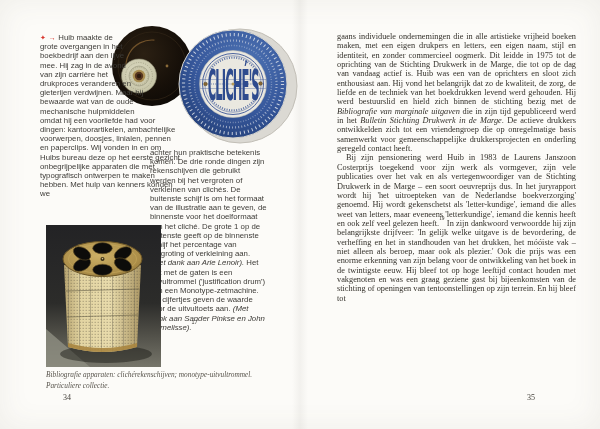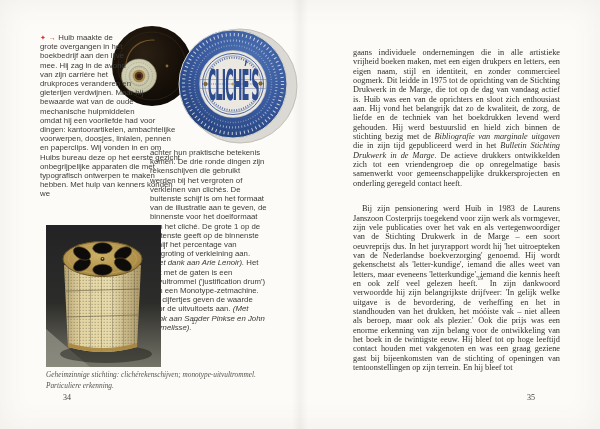--- a/index.html
+++ b/index.html
@@ -25,21 +25,21 @@
     position:absolute;left:150px;top:148px;width:117px;
     font-size:7.8px;line-height:9.2px;
   }
   .it{font-style:italic;}
   sup{font-size:5.4px;line-height:0;position:relative;top:-2.5px;}
   
   .rtext{
     position:absolute;left:337px;top:32px;width:239px;
     font-size:8.3px;line-height:9.35px;text-align:justify;color:#33302a;
   }
-  .rtext p{margin:16px;}
+  .rtext p{margin:0;}
   .rtext p + p{text-indent:9px;}
   .caption{
     position:absolute;left:46px;top:370px;width:255px;
     font-style:italic;font-size:7.3px;line-height:10.5px;color:#57534b;
   }
   .pnum{position:absolute;top:393px;font-size:8px;color:#43403a;}
   .pnum.left{left:63px;}
   .pnum.right{left:527px;text-align:right;}
   .photo{position:absolute;}
   .discs{left:93px;top:19px;}
@@ -169,22 +169,22 @@
         <ellipse cx="36" cy="28.4" rx="9.3" ry="5.8" transform="rotate(28 36 28.4)" fill="#0d0c0a" stroke="#5f4d26" stroke-width=".6"></ellipse>
         <ellipse cx="56.5" cy="23.2" rx="9.8" ry="5.6" fill="#0d0c0a" stroke="#5f4d26" stroke-width=".6"></ellipse>
         <ellipse cx="77" cy="28.4" rx="9.3" ry="5.8" transform="rotate(-28 77 28.4)" fill="#0d0c0a" stroke="#5f4d26" stroke-width=".6"></ellipse>
         <ellipse cx="77" cy="39.6" rx="9.3" ry="5.8" transform="rotate(28 77 39.6)" fill="#0d0c0a" stroke="#5f4d26" stroke-width=".6"></ellipse>
         <circle cx="56.5" cy="34" r="2" fill="#3a2f18"></circle>
         <circle cx="56.5" cy="33.6" r=".8" fill="#d4c187"></circle>
       </g>
     </svg>
 
     <div class="caption">
-      <div>Geheimzinnige stichting: clichérekenschijven; monotype-uitvultrommel.</div>
-      <div>Particuliere erkenning.</div>
+      <div>Bibliografie apparaten: clichérekenschijven; monotype-uitvultrommel.</div>
+      <div>Particuliere collectie.</div>
     </div>
 
     <div class="pnum left">34</div>
   </div>
 
   <div>
     <div class="rtext">
       <p><span>gaans individuele ondernemingen die in alle artistieke vrijheid boeken maken, met een eigen drukpers en letters, een eigen naam, stijl en identiteit, en zonder commercieel oogmerk. Dit leidde in 1975 tot de oprichting van de Stichting Drukwerk in de Marge, die tot op de dag van vandaag actief is. Huib was een van de oprichters en sloot zich enthousiast aan. Hij vond het belangrijk dat zo de kwaliteit, de zorg, de liefde en de techniek van het boekdrukken levend werd gehouden. Hij werd bestuurslid en hield zich binnen de stichting bezig met de </span><span class="it">Bibliografie van marginale uitgaven</span><span> die in zijn tijd gepubliceerd werd in het </span><span class="it">Bulletin Stichting Drukwerk in de Marge</span><span>. De actieve drukkers ontwikkelden zich tot een vriendengroep die op onregelmatige basis samenwerkt voor gemeenschappelijke drukkersprojecten en onderling geregeld contact heeft.</span></p>
       <p><span>Bij zijn pensionering werd Huib in 1983 de Laurens Janszoon Costerprijs toegekend voor zijn werk als vormgever, zijn vele publicaties over het vak en als vertegenwoordiger van de Stichting Drukwerk in de Marge – een soort oeuvreprijs dus. In het juryrapport wordt hij 'het uitroepteken van de Nederlandse boekverzorging' genoemd. Hij wordt gekenschetst als 'letter-kundige', iemand die alles weet van letters, maar eveneens 'letterkundige', iemand die kennis heeft en ook zelf veel gelezen heeft.</span><sup>19</sup><span> In zijn dankwoord verwoordde hij zijn belangrijkste drijfveer: 'In gelijk welke uitgave is de bevordering, de verheffing en het in standhouden van het drukken, het móóiste vak – niet alleen als beroep, maar ook als plezier.' Ook die prijs was een enorme erkenning van zijn belang voor de ontwikkeling van het boek in de twintigste eeuw. Hij bleef tot op hoge leeftijd contact houden met vakgenoten en was een graag geziene gast bij bijeenkomsten van de stichting of openingen van tentoonstellingen op zijn terrein. En hij bleef tot</span></p>
     </div>

